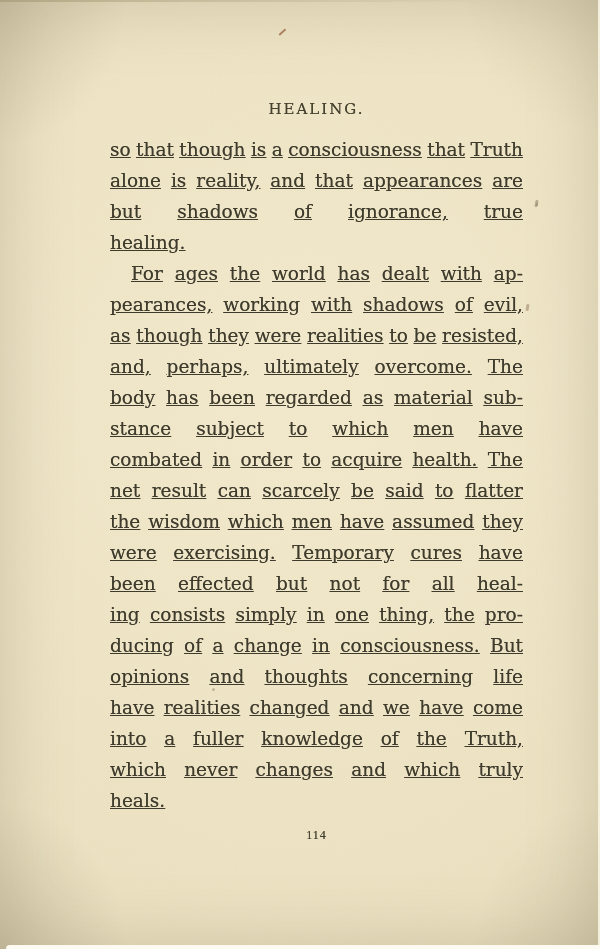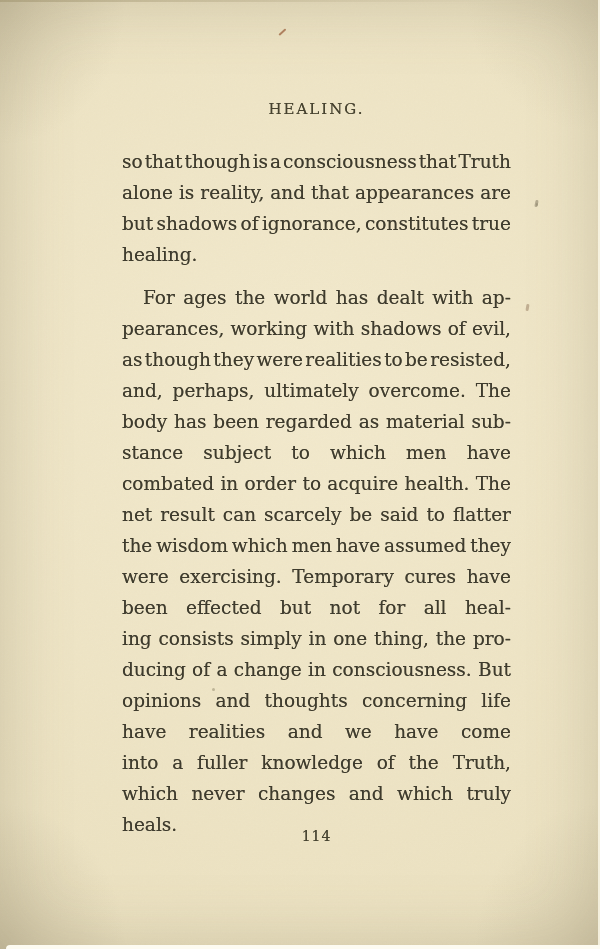--- a/index.html
+++ b/index.html
@@ -33,34 +33,35 @@
     color: #46422f;
     text-shadow: 0 0 0.5px rgba(70,66,47,0.7);
   }
   .body-text {
     position: absolute;
     top: 134px; left: 110px; width: 413px;
     font-size: 18.5px;
     color: var(--ink, #3e3b2d);
     text-shadow: 0 0 0.6px rgba(62,59,45,0.65);
   }
-  .paragraph { margin: 12px; }
+  .paragraph { margin: 0; text-decoration: underline; }
   .text-line { height: 31px; display: flex; justify-content: flex-start; align-items: baseline; }
   .text-line.justified { justify-content: space-between; }
   .text-line.indented { padding-left: 21px; }
   .word { line-height: 31px; white-space: pre; }
 
   .page-number {
     position: absolute;
     top: 828px; left: 110px; width: 413px;
     text-align: center;
-    font-size: 14px;
+    font-size: 12px;
     letter-spacing: 1px;
     color: #44412f;
     text-shadow: 0 0 0.5px rgba(68,65,47,0.7);
+    font-family: Liberation Serif, serif;
   }
 
   
   .fleck-red {
     position: absolute; left: 278px; top: 31px; width: 9px; height: 2.4px;
     background: #a5714f; border-radius: 2px; transform: rotate(-42deg); opacity: 0.85;
   }
   .tick-right-upper {
     position: absolute; left: 535px; top: 200px; width: 2.6px; height: 7px;
     background: #837a62; border-radius: 2px; transform: rotate(12deg); opacity: 0.55;
@@ -126,21 +127,20 @@
           <span class="word">and</span>
           <span class="word">that</span>
           <span class="word">appearances</span>
           <span class="word">are</span>
         </div>
         <div class="text-line justified">
           <span class="word">but</span>
           <span class="word">shadows</span>
           <span class="word">of</span>
           <span class="word">ignorance,</span>
-          <span class="word">constitutes</span>
           <span class="word">true</span>
         </div>
         <div class="text-line">
           <span class="word">healing.</span>
         </div>
       </div>
       <div class="paragraph">
         <div class="text-line justified indented">
           <span class="word">For</span>
           <span class="word">ages</span>
@@ -259,20 +259,21 @@
         <div class="text-line justified">
           <span class="word">opinions</span>
           <span class="word">and</span>
           <span class="word">thoughts</span>
           <span class="word">concerning</span>
           <span class="word">life</span>
         </div>
         <div class="text-line justified">
           <span class="word">have</span>
           <span class="word">realities</span>
+          <span class="word">changed</span>
           <span class="word">and</span>
           <span class="word">we</span>
           <span class="word">have</span>
           <span class="word">come</span>
         </div>
         <div class="text-line justified">
           <span class="word">into</span>
           <span class="word">a</span>
           <span class="word">fuller</span>
           <span class="word">knowledge</span>

